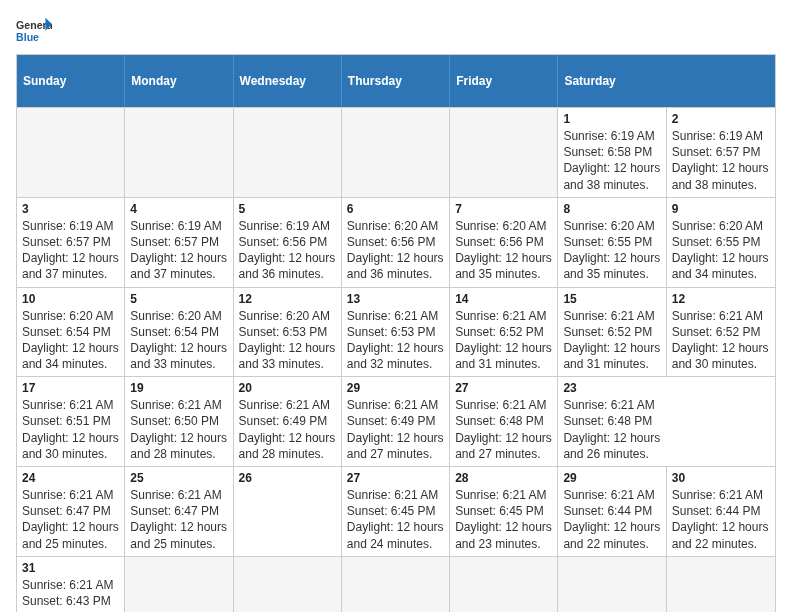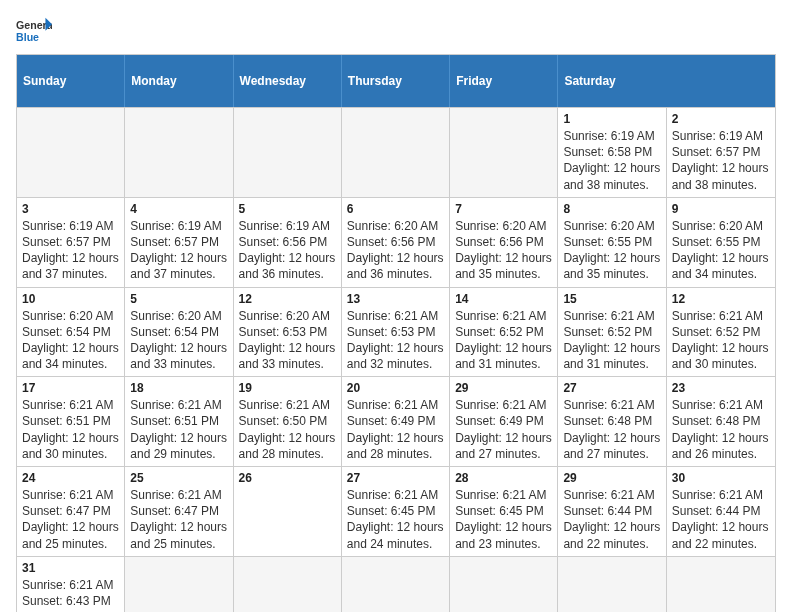--- a/index.html
+++ b/index.html
@@ -236,26 +236,20 @@
           </div>
         </div>
         <div class="cal-row">
           <div class="cal-cell">
             <span class="day-num">17</span>
             <div class="info">Sunrise: 6:21 AM
 Sunset: 6:51 PM
 Daylight: 12 hours and 30 minutes.</div>
           </div>
           <div class="cal-cell">
-            <span class="day-num">18</span>
-            <div class="info">Sunrise: 6:21 AM
-Sunset: 6:51 PM
-Daylight: 12 hours and 29 minutes.</div>
-          </div>
-          <div class="cal-cell">
             <span class="day-num">19</span>
             <div class="info">Sunrise: 6:21 AM
 Sunset: 6:50 PM
 Daylight: 12 hours and 28 minutes.</div>
           </div>
           <div class="cal-cell">
             <span class="day-num">20</span>
             <div class="info">Sunrise: 6:21 AM
 Sunset: 6:49 PM
 Daylight: 12 hours and 28 minutes.</div>

